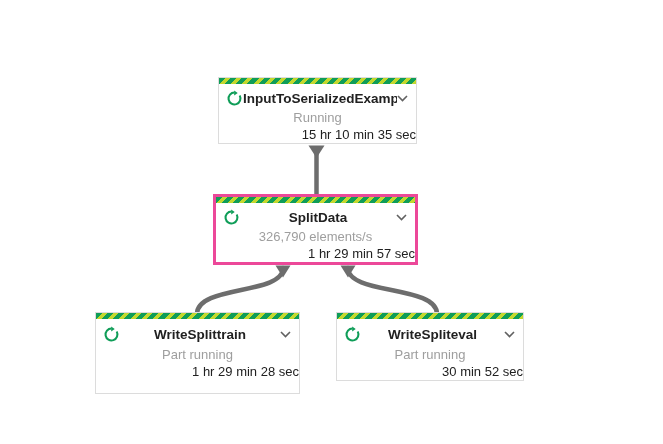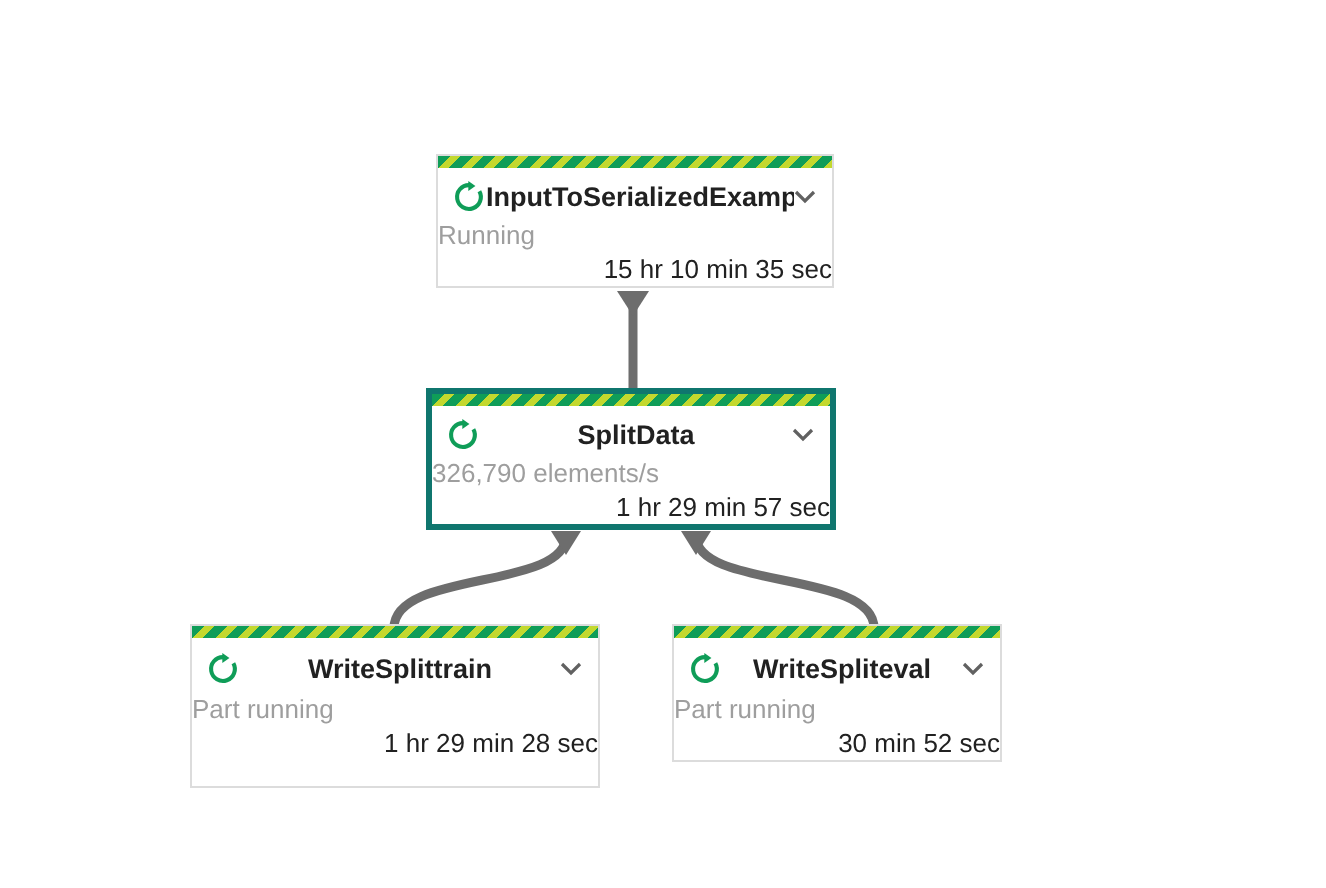--- a/index.html
+++ b/index.html
@@ -5,36 +5,36 @@
   html,body{margin:0;padding:0;}
   body{
     width:663px;height:444px;position:relative;background:#ffffff;overflow:hidden;
     font-family:"Liberation Sans","DejaVu Sans",sans-serif;
   }
   .edges{position:absolute;left:0;top:0;z-index:1;}
   .node{
     position:absolute;z-index:2;background:#ffffff;box-sizing:border-box;
     border:1px solid #dcdcdc;display:flex;flex-direction:column;
   }
-  .node.selected{border:3px solid #0f766e;}
+  .node.selected{border:3px solid #ec4899;}
   .stripe{
     height:6px;flex:0 0 6px;
     background:repeating-linear-gradient(135deg,#0f9d58 0,#0f9d58 4.5px,#c3d82e 4.5px,#c3d82e 8px);
   }
   .title-row{
     display:flex;align-items:center;margin-top:5px;padding:0 7px;height:20px;
   }
   .spin{flex:0 0 17px;width:17px;height:17px;display:inline-flex;}
   .title{
     flex:1;text-align:center;font-size:13.5px;font-weight:700;color:#212121;
     white-space:nowrap;overflow:hidden;
   }
   .chev{flex:0 0 12px;width:12px;height:10px;display:inline-flex;align-items:center;cursor:pointer;}
   .status{
-    font-size:13px;color:#9e9e9e;line-height:17px;margin-top:2px;white-space:nowrap;
+    text-align:center;font-size:13px;color:#9e9e9e;line-height:17px;margin-top:2px;white-space:nowrap;
   }
   .time{
     text-align:right;font-size:13px;color:#212121;line-height:17px;white-space:nowrap;
   }
 </style>
 </head>
 <body>
 
 <svg class="edges" width="663" height="444" viewBox="0 0 663 444">
   <g stroke="#6d6d6d" stroke-width="4.5" fill="none" stroke-linecap="round">
@@ -102,21 +102,21 @@
     <span class="chev">
       <svg width="11" height="7" viewBox="0 0 11 7">
           <polyline points="1,1 5.5,5.5 10,1" fill="none" stroke="#616161" stroke-width="1.6"></polyline>
         </svg>
     </span>
   </div>
   <div class="status">Part running</div>
   <div class="time">1 hr 29 min 28 sec</div>
 </div>
 
-<div class="node" style="left:336px;top:312px;width:165px;height:69px">
+<div class="node" style="left:336px;top:312px;width:188px;height:69px">
   <div class="stripe"></div>
   <div class="title-row">
     <span class="spin">
       <svg width="17" height="17" viewBox="0 0 20 20">
           <path d="M10 3 a7 7 0 1 0 6.1 3.6" fill="none" stroke="#0f9d58" stroke-width="2.4"></path>
           <polygon points="9.6,0.6 9.6,6.4 13.8,3.5" fill="#0f9d58"></polygon>
         </svg>
     </span>
     <span class="title">WriteSpliteval</span>
     <span class="chev">

